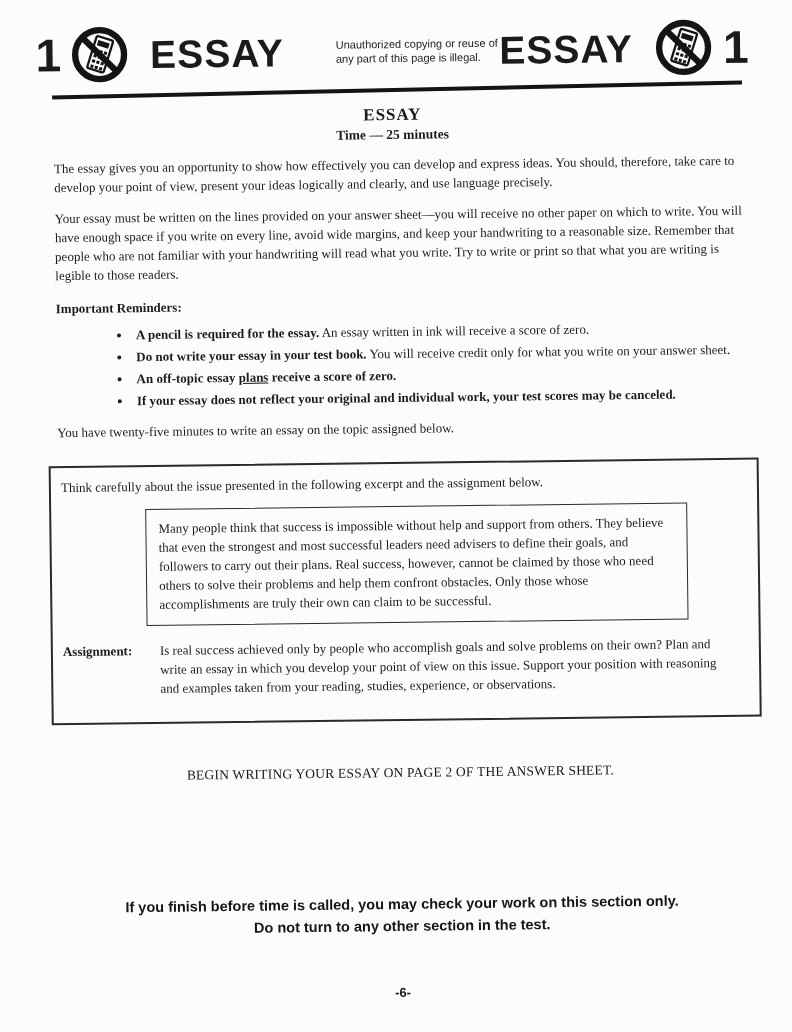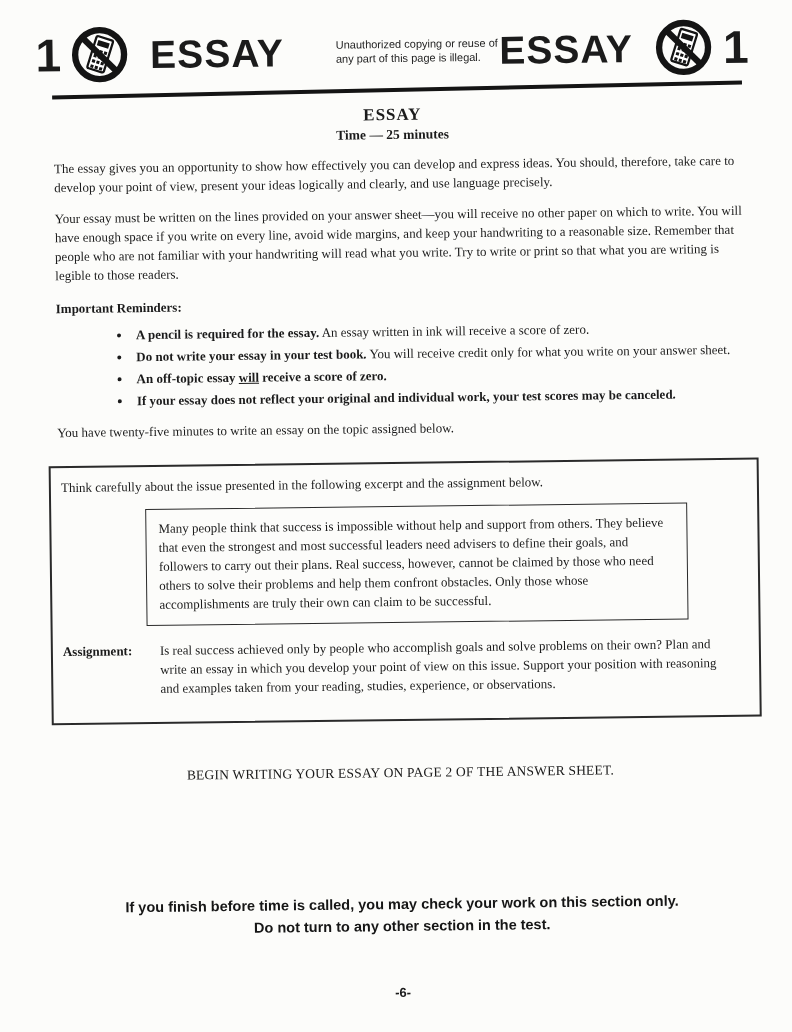--- a/index.html
+++ b/index.html
@@ -161,21 +161,21 @@
     </div>
 
     <div class="bodytext">
       <p>The essay gives you an opportunity to show how effectively you can develop and express ideas. You should, therefore, take care to develop your point of view, present your ideas logically and clearly, and use language precisely.</p>
       <p>Your essay must be written on the lines provided on your answer sheet—you will receive no other paper on which to write. You will have enough space if you write on every line, avoid wide margins, and keep your handwriting to a reasonable size. Remember that people who are not familiar with your handwriting will read what you write. Try to write or print so that what you are writing is legible to those readers.</p>
 
       <div class="remhead">Important Reminders:</div>
       <ul class="reminders">
         <li><span class="b">A pencil is required for the essay.</span><span> An essay written in ink will receive a score of zero.</span></li>
         <li><span class="b">Do not write your essay in your test book.</span><span> You will receive credit only for what you write on your answer sheet.</span></li>
-        <li><span class="b">An off-topic essay </span><span class="b u">will</span><span class="b"> receive a score of zero.</span></li>
+        <li><span class="b">An off-topic essay </span><span class="b u">plans</span><span class="b"> receive a score of zero.</span></li>
         <li><span class="b">If your essay does not reflect your original and individual work, your test scores may be canceled.</span><span></span></li>
       </ul>
 
       <p class="timenote">You have twenty-five minutes to write an essay on the topic assigned below.</p>
     </div>
 
     <div class="topicbox">
       <div>Think carefully about the issue presented in the following excerpt and the assignment below.</div>
       <div class="excerptbox">
         <span>Many people think that success is impossible without help and support from others. They believe that even the strongest and most successful leaders need advisers to define their goals, and followers to carry out their plans. Real success, however, cannot be claimed by those who need others to solve their problems and help them confront obstacles. Only those whose accomplishments are truly their own can claim to be successful.</span>

